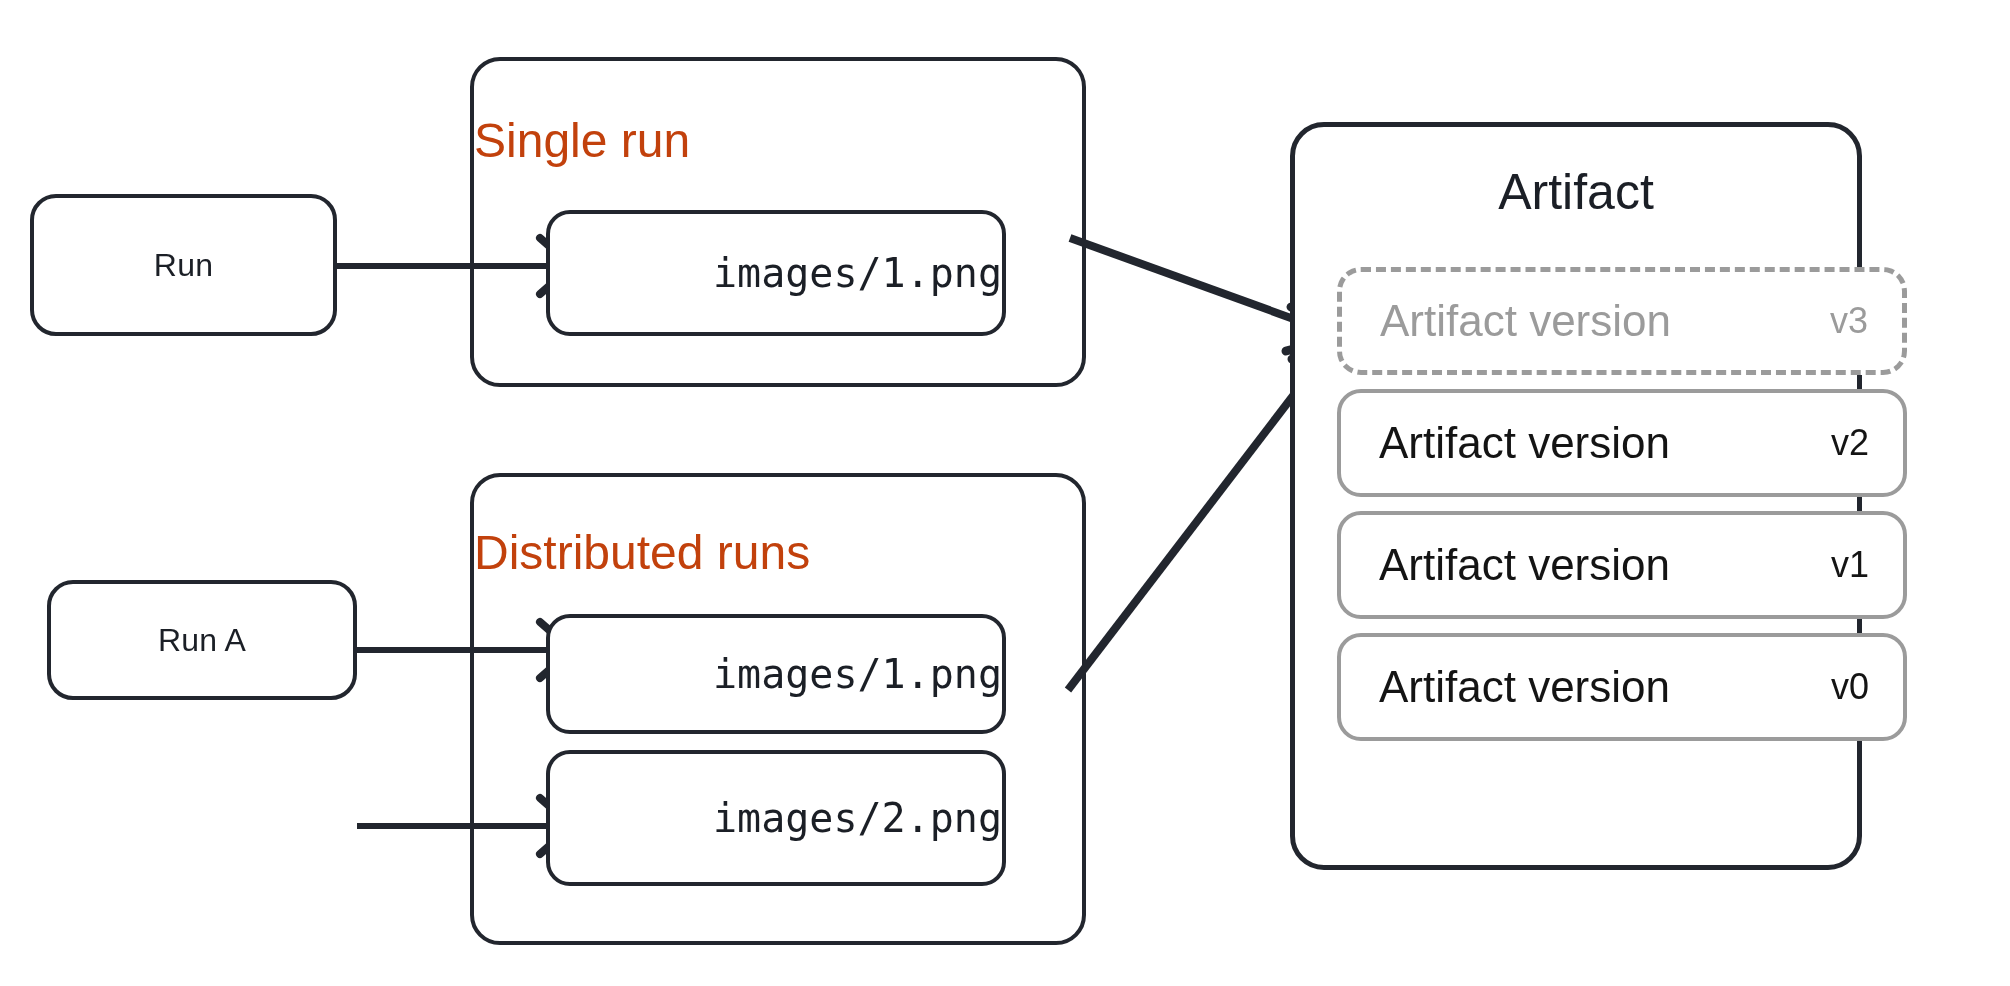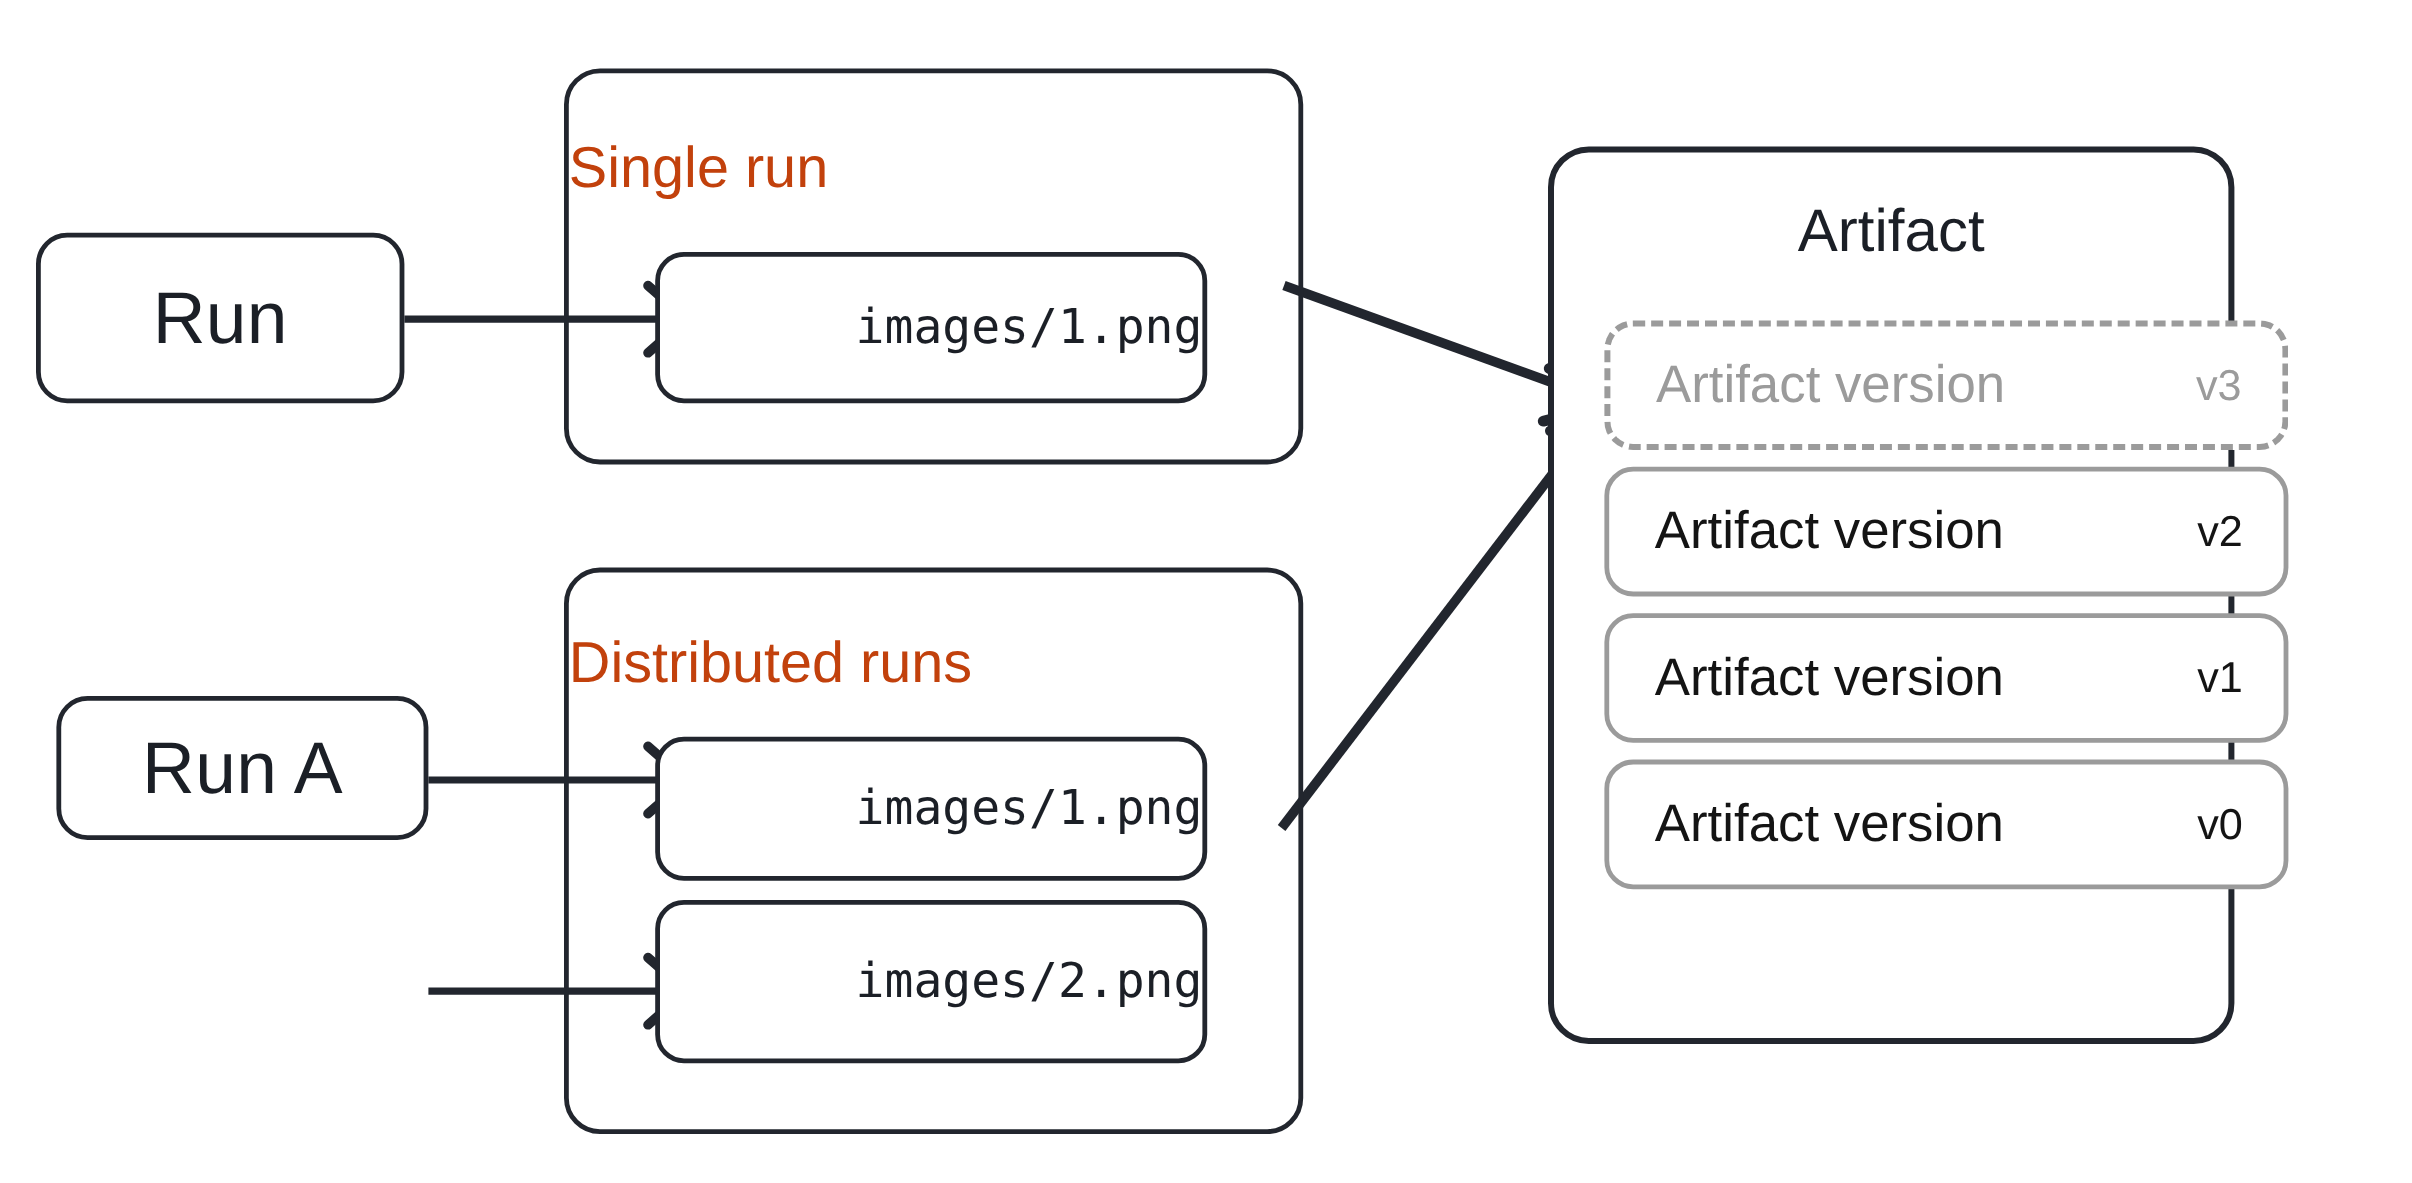--- a/index.html
+++ b/index.html
@@ -26,21 +26,21 @@
     box-sizing: border-box;
     display: flex;
     align-items: center;
     justify-content: center;
     background: #ffffff;
     border: 4px solid #22262e;
     border-radius: 26px;
     color: #1b1f26;
   }
   .node-label {
-    font-size: 61px;
+    font-size: 32px;
     line-height: 1;
     letter-spacing: 0.2px;
     white-space: nowrap;
   }
 
   
   .group {
     position: absolute;
     box-sizing: border-box;
     background: transparent;

